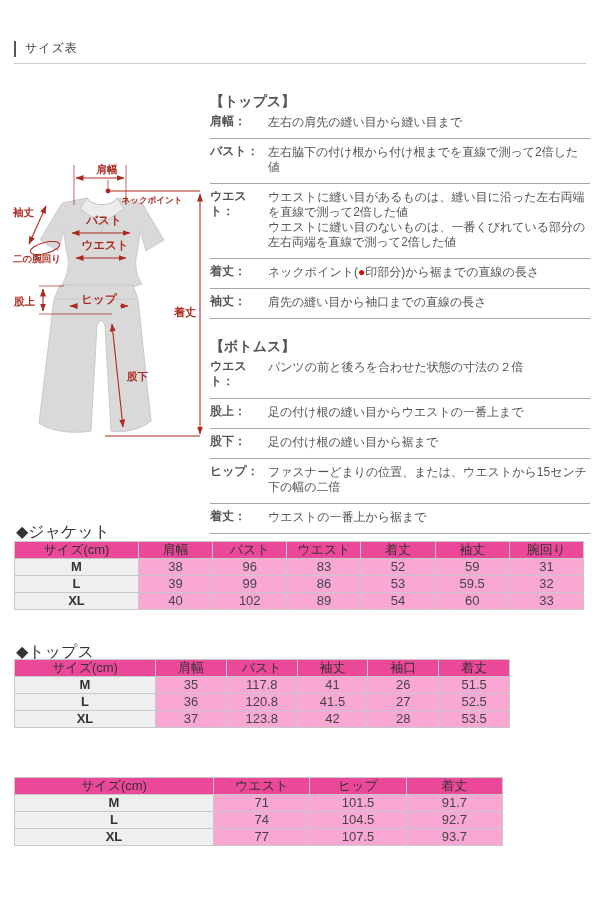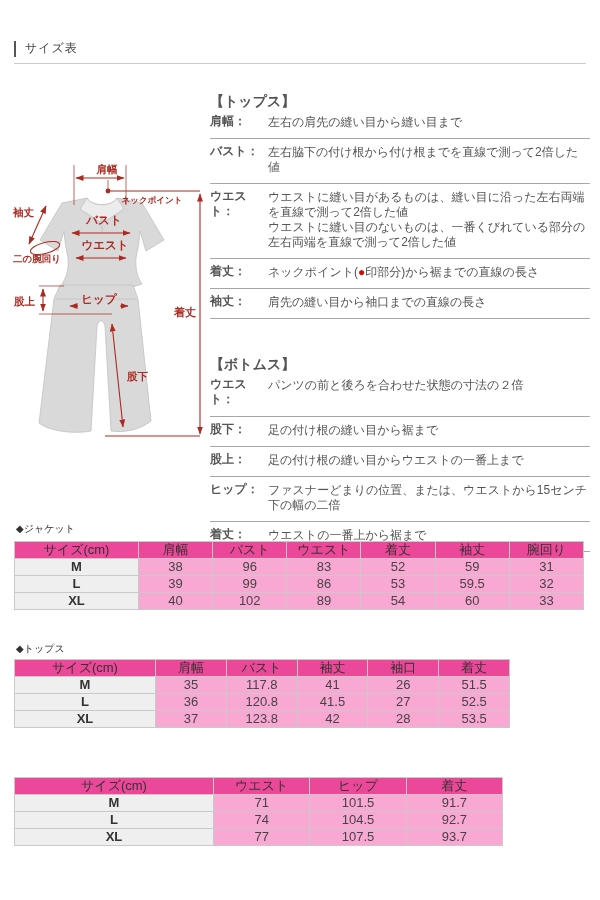--- a/index.html
+++ b/index.html
@@ -16,25 +16,25 @@
   .page-title{font-size:12px;color:#444;letter-spacing:1px;}
   .title-rule{position:absolute;top:63px;left:14px;width:572px;border-top:1px solid #cccccc;height:0;}
 
   
   .defs{position:absolute;left:210px;top:94px;width:380px;font-size:12px;line-height:15px;color:#555;}
   .def-heading{font-weight:bold;font-size:14px;color:#555;height:15px;}
   .def-row{display:flex;padding:6px 0 8px 0;border-bottom:1px solid #a6a6a6;}
   .def-term{flex:0 0 58px;font-weight:bold;font-family:Liberation Mono, monospace;}
   .def-desc{flex:1;}
   .def-desc p{margin:0;}
-  .bottoms-gap{margin-top:38px;}
+  .bottoms-gap{margin-top:20px;}
   .red-dot{color:#cc1100;}
 
   
-  .tbl-label{position:absolute;left:16px;font-size:10px;color:#333;}
+  .tbl-label{position:absolute;left:16px;font-size:16px;color:#333;}
   table.size-table{position:absolute;border-collapse:collapse;table-layout:fixed;font-size:13px;background:#fff;}
   table.size-table th,table.size-table td{
     border:1px solid #c9c9c9;text-align:center;padding:0 3px;height:16px;line-height:16px;
   }
   table.size-table thead th{background:#ec4899;color:#333;font-weight:normal;}
   table.size-table tbody th{background:#efefef;color:#333;font-weight:bold;}
   table.size-table tbody td{color:#444;font-weight:normal;background:#f9a8d4;}
 
   
   svg text{font-family:"Liberation Sans","DejaVu Sans",sans-serif;font-weight:bold;}
@@ -134,26 +134,26 @@
     <div class="def-desc">肩先の縫い目から袖口までの直線の長さ</div>
   </div>
 
   <div class="def-heading bottoms-gap">【ボトムス】</div>
 
   <div class="def-row">
     <div class="def-term">ウエスト：</div>
     <div class="def-desc">パンツの前と後ろを合わせた状態の寸法の２倍</div>
   </div>
   <div class="def-row">
+    <div class="def-term">股上：</div>
+    <div class="def-desc">足の付け根の縫い目からウエストの一番上まで</div>
+  </div>
+  <div class="def-row">
     <div class="def-term">股下：</div>
     <div class="def-desc">足の付け根の縫い目から裾まで</div>
-  </div>
-  <div class="def-row">
-    <div class="def-term">股上：</div>
-    <div class="def-desc">足の付け根の縫い目からウエストの一番上まで</div>
   </div>
   <div class="def-row">
     <div class="def-term">ヒップ：</div>
     <div class="def-desc">ファスナーどまりの位置、または、ウエストから15センチ下の幅の二倍</div>
   </div>
   <div class="def-row">
     <div class="def-term">着丈：</div>
     <div class="def-desc">ウエストの一番上から裾まで</div>
   </div>
 </div>

